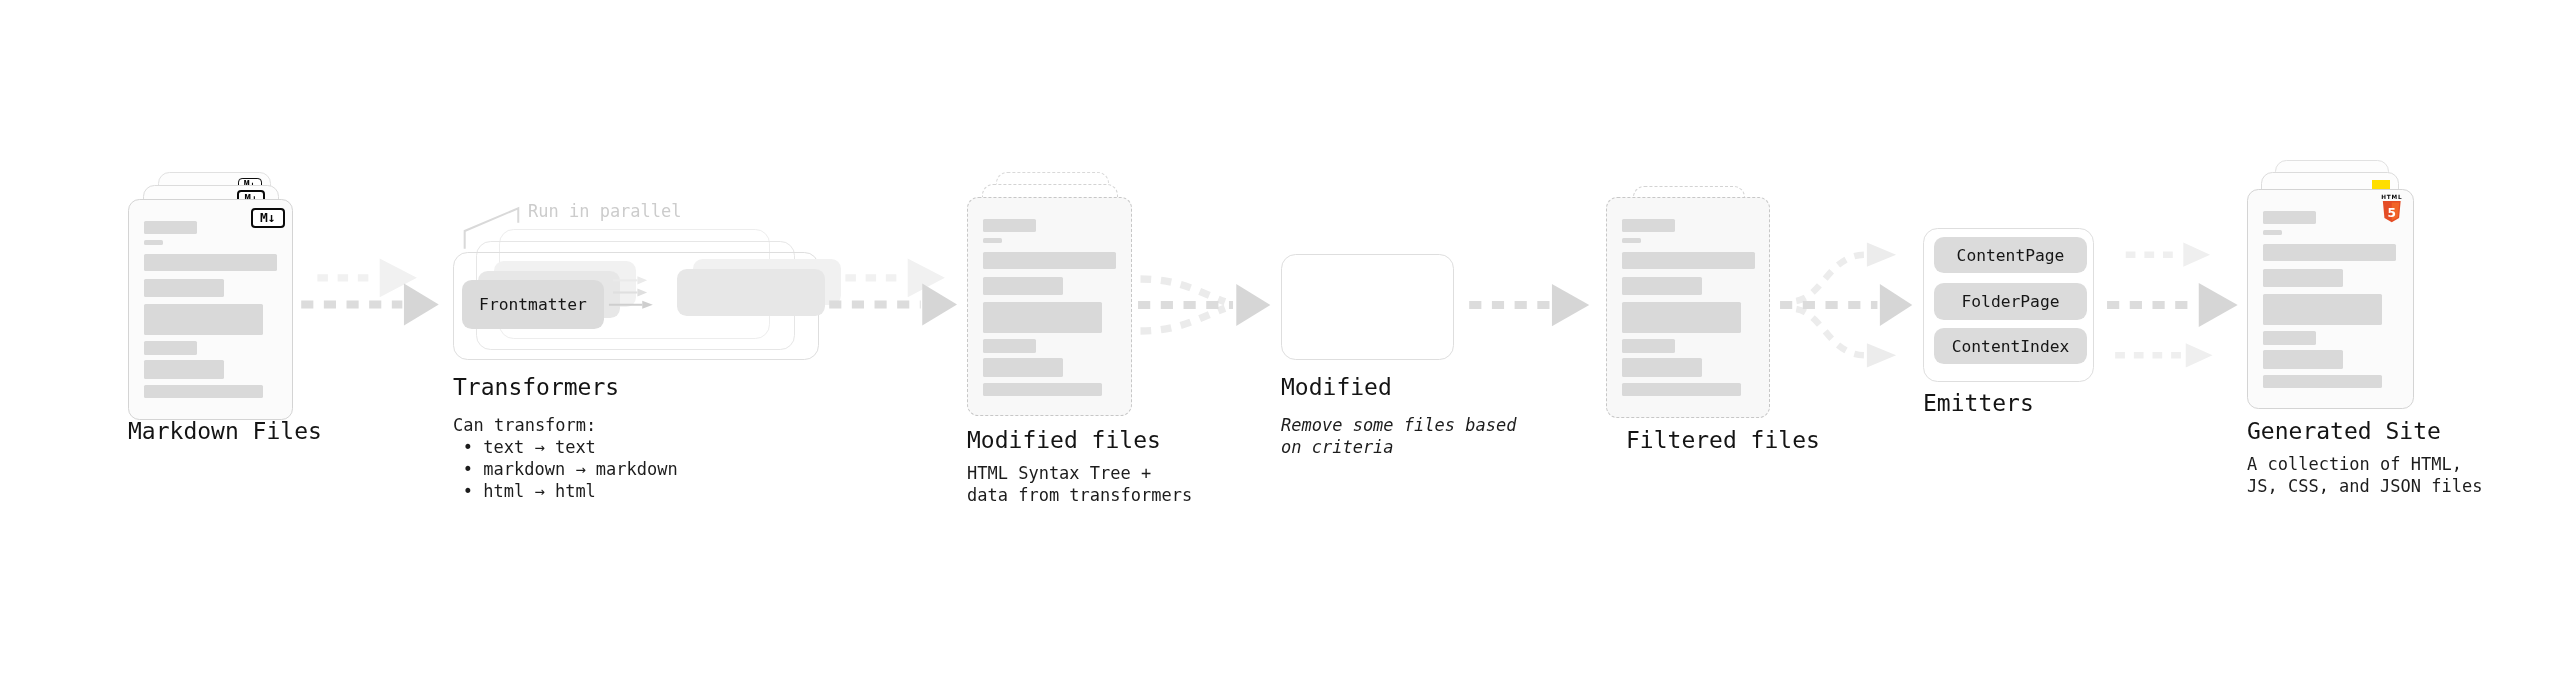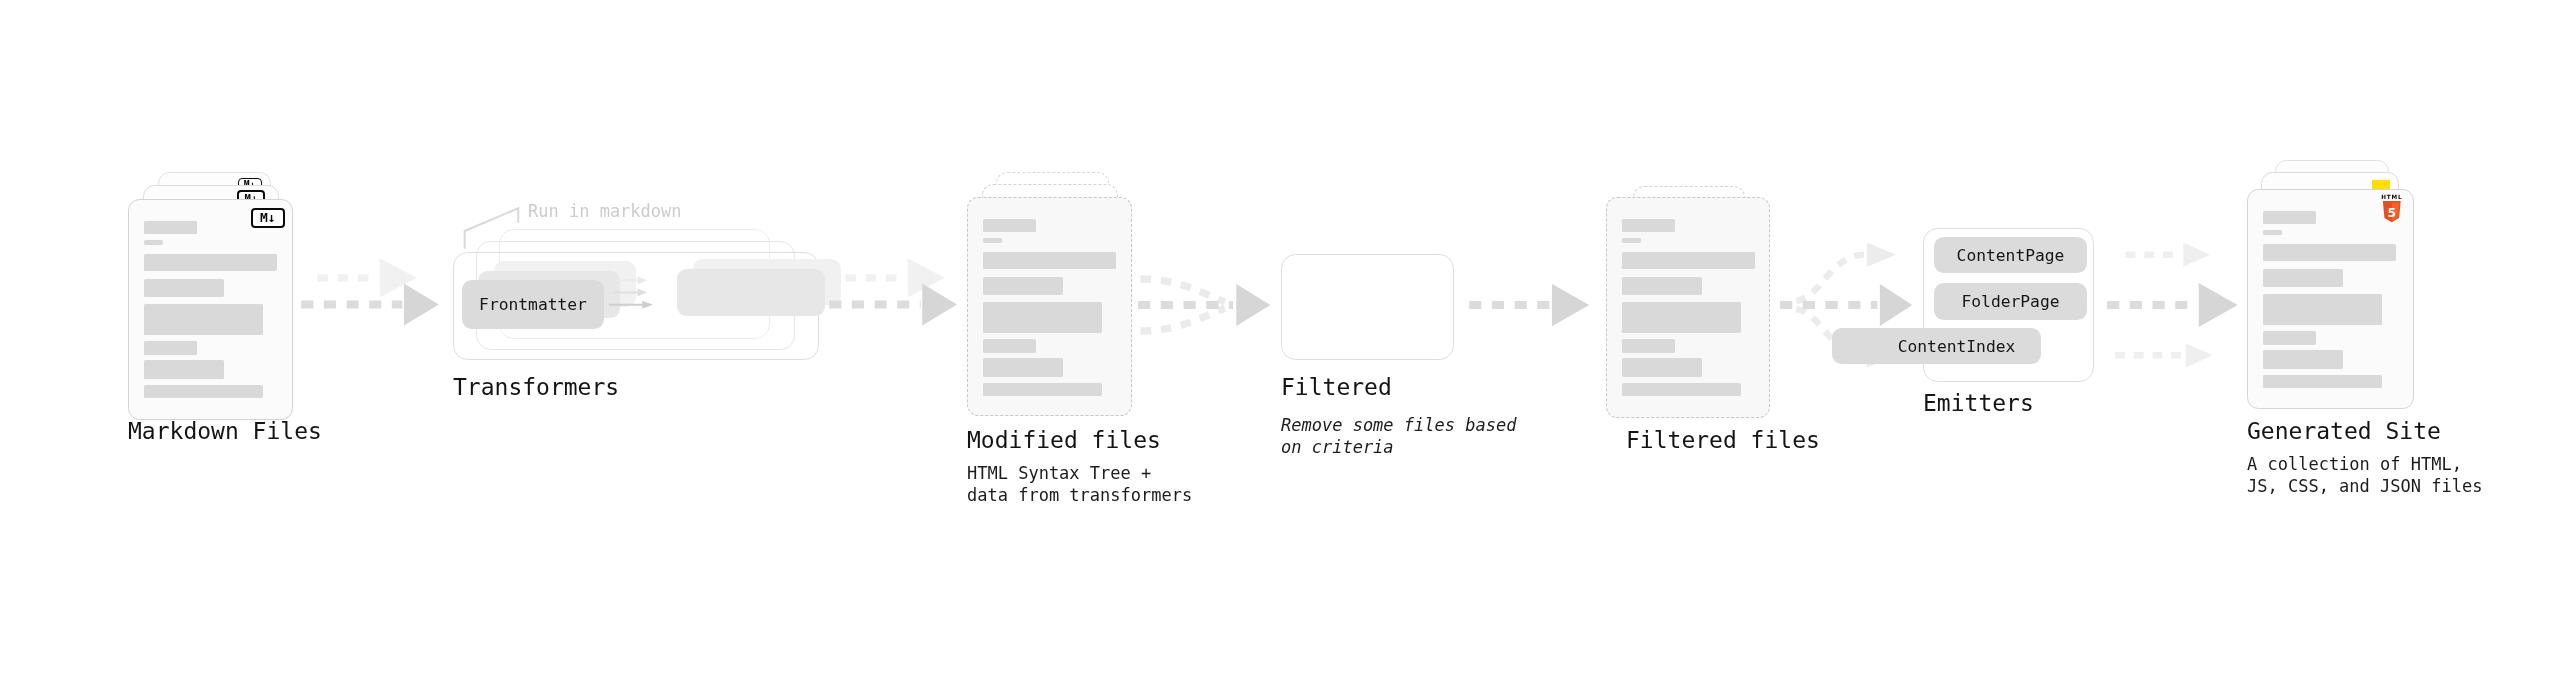--- a/index.html
+++ b/index.html
@@ -96,21 +96,21 @@
   #flt-label{left:1281px;top:374px;}
   #flt-notes{left:1281px;top:414px;font-style:italic;}
 
   #ff-back1{left:1633px;top:186px;width:112px;height:37px;}
   #ff-front{left:1606px;top:197px;width:164px;height:221px;}
   #ff-label{left:1606px;top:427px;margin-left:20px;}
 
   #em-box{left:1923px;top:228px;width:171px;height:154px;}
   #em-pill1{left:1934px;top:237px;width:153px;height:36px;}
   #em-pill2{left:1934px;top:283px;width:153px;height:37px;}
-  #em-pill3{left:1832px;top:328px;width:169px;height:36px;padding-left:40px;}
+  #em-pill3{left:1934px;top:328px;width:153px;height:36px;}
   #em-label{left:1923px;top:390px;}
   #em-notes{left:1923px;top:424px;}
 
   #gs-back2{left:2275px;top:160px;width:114px;height:44px;}
   #gs-back1{left:2261px;top:172px;width:138px;height:47px;}
   #gs-front{left:2247px;top:189px;width:167px;height:220px;}
   #gs-label{left:2247px;top:418px;}
   #gs-notes{left:2247px;top:453px;}
 </style>
 </head>
@@ -158,22 +158,28 @@
     <line x1="6" y1="9" x2="36" y2="9" stroke="#eaeaea" stroke-width="2.5"></line>
       <polygon points="36,4 36,14 48,9" fill="#eaeaea"></polygon>
     <line x1="6" y1="24" x2="36" y2="24" stroke="#dfdfdf" stroke-width="2.5"></line>
       <polygon points="36,19 36,29 48,24" fill="#dfdfdf"></polygon>
     <line x1="1" y1="39" x2="42" y2="39" stroke="#cecece" stroke-width="2.5"></line>
       <polygon points="42,34 42,44 55,39" fill="#cecece"></polygon>
   </svg>
   <svg class="asvg" id="t-connector" width="69" height="53" viewBox="0 0 85 65">
     <polyline points="7,60 7,38 73,10 73,28" fill="none" stroke="#d9d9d9" stroke-width="2.5"></polyline>
   </svg>
-  <div class="annotation" id="t-annotation">Run in markdown</div>
+  <div class="annotation" id="t-annotation">Run in parallel</div>
   <div class="label" id="t-label">Transformers</div>
+  <div class="notes" id="t-notes">
+    <div>Can transform:</div>
+    <div class="indent">• text → text</div>
+    <div class="indent">• markdown → markdown</div>
+    <div class="indent">• html → html</div>
+  </div>
 
   <svg class="asvg" id="arrow-b" width="150" height="89" viewBox="0 0 185 110">
     <line x1="25" y1="27" x2="100" y2="27" stroke="#f1f1f1" stroke-width="9" stroke-dasharray="13 12"></line>
     <polygon points="102,3 102,51 148,27" fill="#f1f1f1"></polygon>
     <line x1="5" y1="60" x2="118" y2="60" stroke="#dcdcdc" stroke-width="10" stroke-dasharray="15 13"></line>
     <polygon points="120,34 120,86 163,60" fill="#d6d6d6"></polygon>
   </svg>
 
   <div class="card dashed back2" id="mod-back2"></div>
   <div class="card dashed back1" id="mod-back1"></div>
@@ -196,21 +202,21 @@
   </div>
 
   <svg class="asvg" id="arrow-merge" width="138" height="122" viewBox="0 0 170 150">
     <path d="M8,43 C55,43 78,58 112,71" fill="none" stroke="#ebebeb" stroke-width="9" stroke-dasharray="13 12"></path>
     <path d="M8,107 C55,107 78,92 112,79" fill="none" stroke="#ebebeb" stroke-width="9" stroke-dasharray="13 12"></path>
     <line x1="5" y1="75" x2="122" y2="75" stroke="#dcdcdc" stroke-width="10" stroke-dasharray="15 13"></line>
     <polygon points="126,49 126,101 168,75" fill="#d6d6d6"></polygon>
   </svg>
 
   <div class="box filled" id="flt-box"></div>
-  <div class="label" id="flt-label">Filtered</div>
+  <div class="label" id="flt-label">Modified</div>
   <div class="notes" id="flt-notes">
     <div>Remove some files based</div>
     <div>on criteria</div>
   </div>
 
   <svg class="asvg" id="arrow-single" width="134" height="73" viewBox="0 0 165 90">
     <line x1="10" y1="42" x2="110" y2="42" stroke="#dcdcdc" stroke-width="10" stroke-dasharray="15 13"></line>
     <polygon points="112,16 112,68 158,42" fill="#d6d6d6"></polygon>
   </svg>
 

